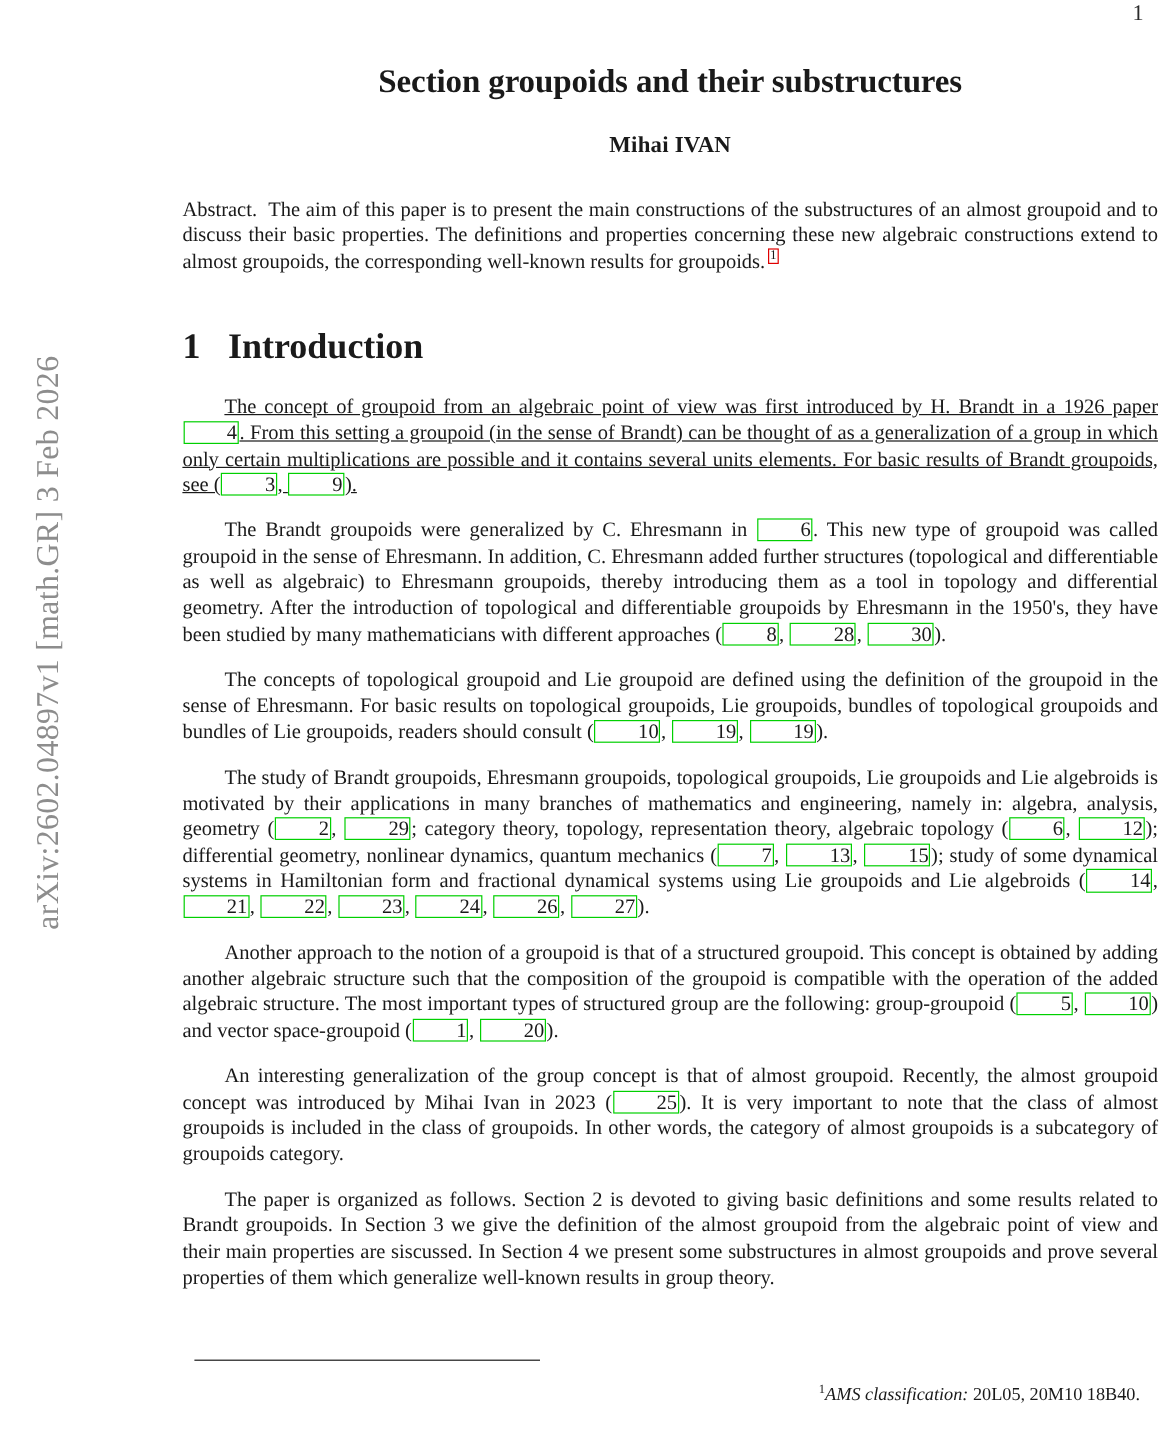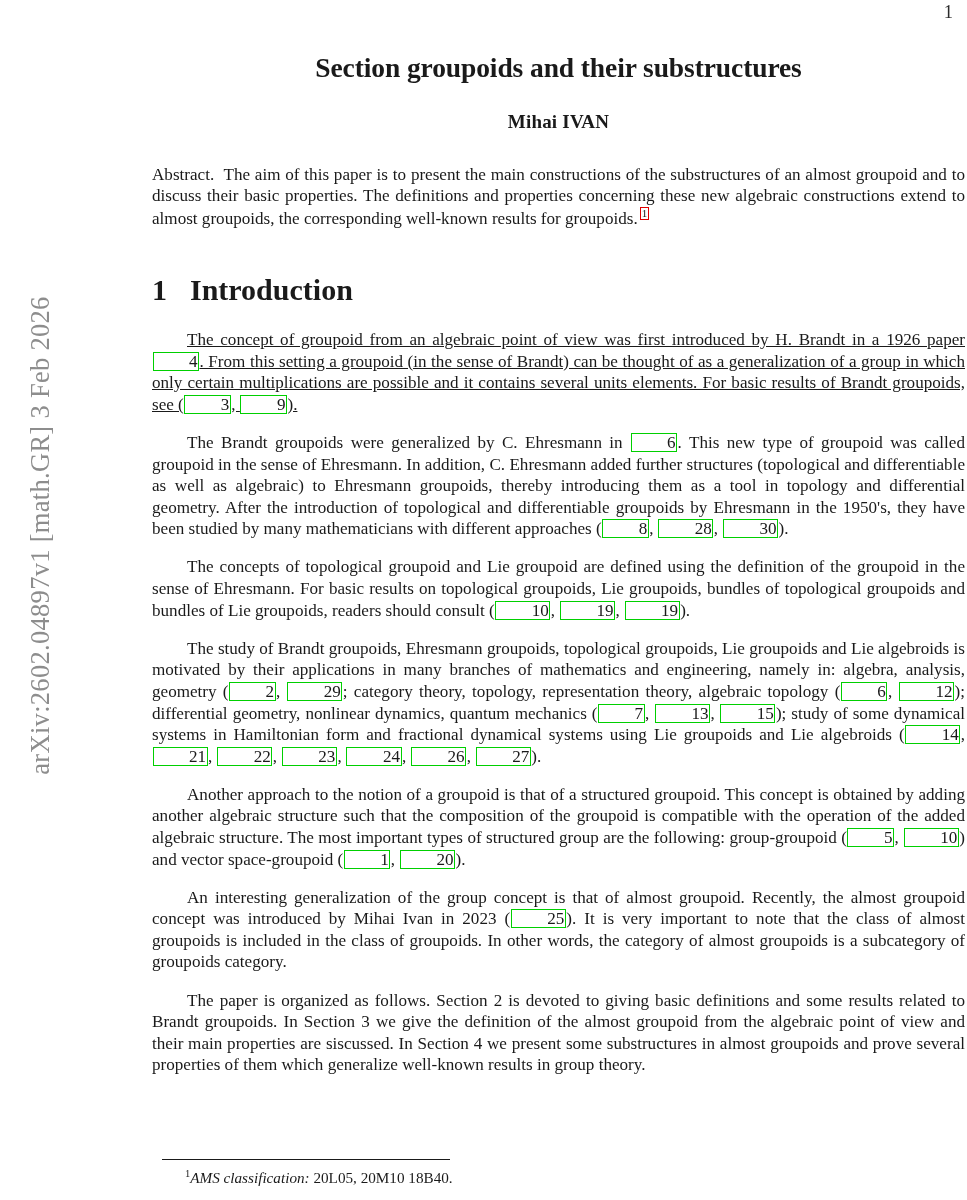--- a/index.html
+++ b/index.html
@@ -131,22 +131,23 @@
   }
   #footnote-rule {
     width: 288px;
     height: 0;
     border-top: 1.2px solid #1a1a1a;
     margin: 0 0 4px 10px;
   }
   .fn-line {
     font-size: 15.2px;
     line-height: 19.5px;
-    margin: 0;
+    margin: 15px;
     padding-left: 0px;
+    text-align: right;
   }
   .fn-line.fn-first {
     text-indent: 33px;
   }
   .fn-sup {
     font-size: 10.5px;
     vertical-align: super;
   }
   .fn-italic {
     font-style: italic;

